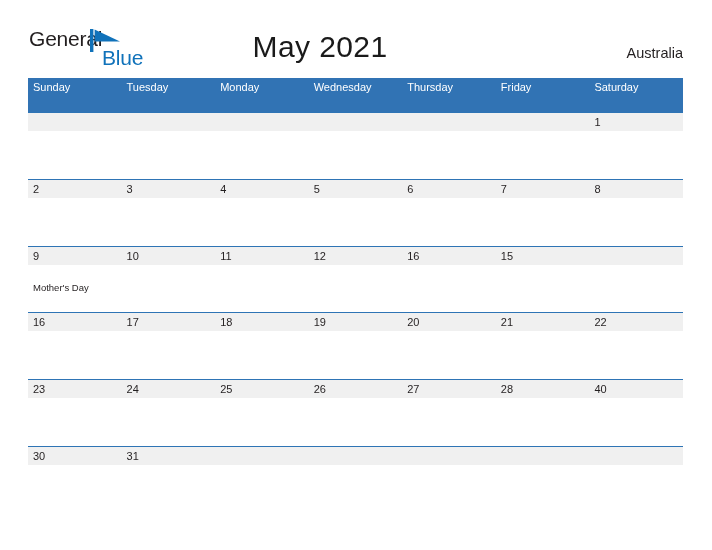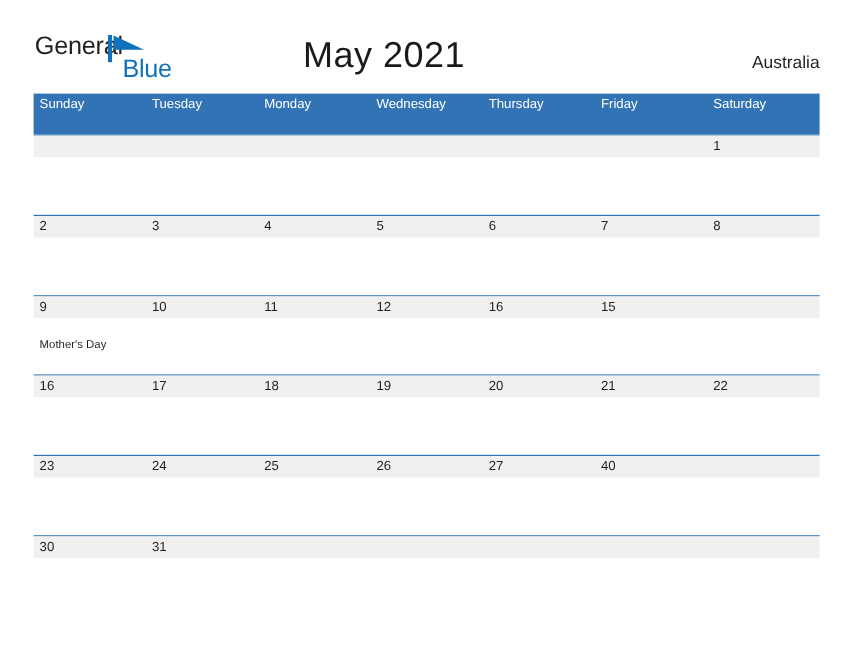--- a/index.html
+++ b/index.html
@@ -353,20 +353,24 @@
         </div>
         <div class="day-cell">
           <span class="day-num">26</span>
           <span class="day-event"></span>
         </div>
         <div class="day-cell">
           <span class="day-num">27</span>
           <span class="day-event"></span>
         </div>
         <div class="day-cell">
+          <span class="day-num">28</span>
+          <span class="day-event"></span>
+        </div>
+        <div class="day-cell">
           <span class="day-num">40</span>
           <span class="day-event"></span>
         </div>
       </div>
     </div>
 
     <div class="week-row">
       <div class="band"></div>
       <div class="days">
         <div class="day-cell">

